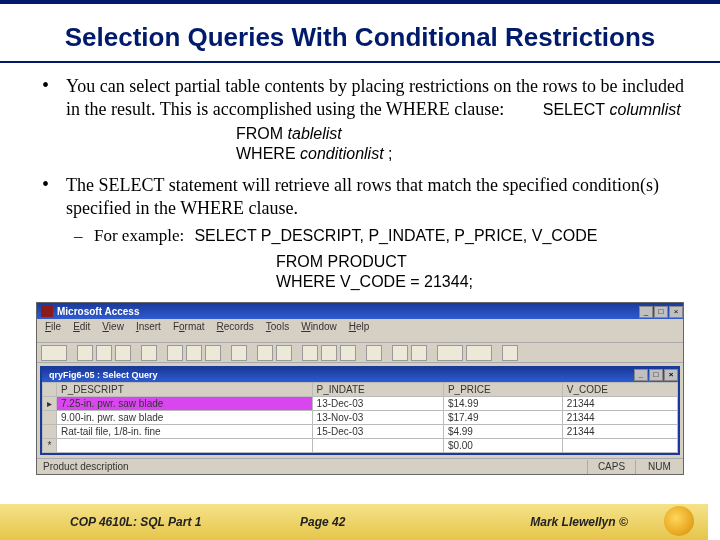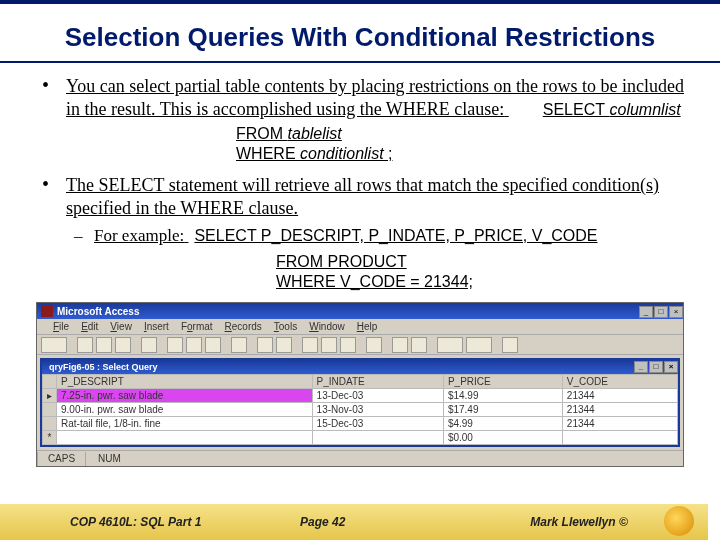--- a/index.html
+++ b/index.html
@@ -1,34 +1,34 @@
 <!DOCTYPE html>
 <html><head>
 <meta charset="utf-8">
 <style>
   * { box-sizing: border-box; margin: 0; padding: 0; }
   body { width: 720px; height: 540px; background: #fff; font-family: "Times New Roman", serif; color: #000; overflow: hidden; }
   .slide { width: 720px; height: 540px; border-top: 4px solid #001b6b; position: relative; }
   .title { color: #001b6b; font-family: Arial, sans-serif; font-size: 26px; text-align: center; padding: 18px 16px 8px; border-bottom: 2px solid #001b6b; }
   .content { padding: 12px 36px 0 36px; font-size: 18px; line-height: 1.25; }
   ul.main { list-style: none; }
-  ul.main > li { position: relative; padding-left: 30px; margin-bottom: 10px; text-decoration: underline; }
+  ul.main > li { position: relative; padding-left: 30px; margin-bottom: 10px; }
   ul.main > li::before { content: "•"; position: absolute; left: 6px; top: -2px; font-size: 20px; }
   .sql-font { font-family: Arial, sans-serif; font-size: 16px; }
   .italic { font-style: italic; }
   .sql-block1 { margin-left: 170px; margin-top: 4px; margin-bottom: 4px; }
   .sub { position: relative; padding-left: 28px; margin-top: 6px; font-size: 17px; }
   .sub::before { content: "–"; position: absolute; left: 8px; top: 0; }
   .sql-block2 { margin-left: 210px; margin-top: 6px; font-family: Arial, sans-serif; font-size: 16px; }
   .access { margin: 10px 36px 0 36px; border: 1px solid #666; background: #d6d0c4; font-family: Tahoma, Arial, sans-serif; font-size: 10px; color: #333; position: relative; }
   .titlebar { background: linear-gradient(#1a3a9a, #2f5bd0); color: #fff; display: flex; align-items: center; height: 16px; }
   .tb-icon { width: 12px; height: 12px; background: #8b1a1a; margin: 0 4px; }
   .tb-text { flex: 1; font-size: 10px; font-weight: bold; }
   .tb-btns span { display: inline-block; width: 14px; height: 12px; background: #c0c0c0; border: 1px solid #888; margin-left: 1px; text-align: center; line-height: 10px; font-size: 8px; color: #000; }
-  .menubar { background: #d6d0c4; height: 16px; padding-left: 16px; display: flex; gap: 12px; border-bottom: 1px solid #aaa; }
+  .menubar { background: #d6d0c4; height: 24px; padding-left: 8px; display: flex; gap: 12px; border-bottom: 1px solid #aaa; }
   .menubar span { line-height: 16px; }
   .menubar u { text-decoration: underline; }
   .toolbar { background: #d6d0c4; height: 20px; border-bottom: 1px solid #aaa; display: flex; align-items: center; padding-left: 4px; gap: 3px; }
   .tbtn { width: 16px; height: 16px; background: #ece9d8; border: 1px solid #999; display: inline-block; }
   .tbtn.wide { width: 26px; }
   .sep { width: 4px; }
   .query-win { margin: 3px; border: 2px solid #1a3a9a; background: #fff; }
   .q-titlebar { background: linear-gradient(#1a3a9a, #2f5bd0); color: #fff; display: flex; align-items: center; height: 14px; font-size: 9px; font-weight: bold; padding-left: 7px; }
   .q-titlebar .tb-btns { margin-left: auto; }
   .grid { width: 100%; border-collapse: collapse; font-size: 10px; }
@@ -175,20 +175,21 @@
           <td></td>
           <td></td>
           <td>$0.00</td>
           <td></td>
         </tr>
       </tbody>
         </table>
     </div>
 
     <div class="statusbar">
+      <div class="left">Product description</div>
       <div class="cell">CAPS</div>
       <div class="cell">NUM</div>
     </div>
   </div>
 
   <div class="footer">
     <div class="course">COP 4610L: SQL Part 1</div>
     <div class="page">Page 42</div>
     <div class="author">Mark Llewellyn ©</div>
     <div class="logo"></div>

